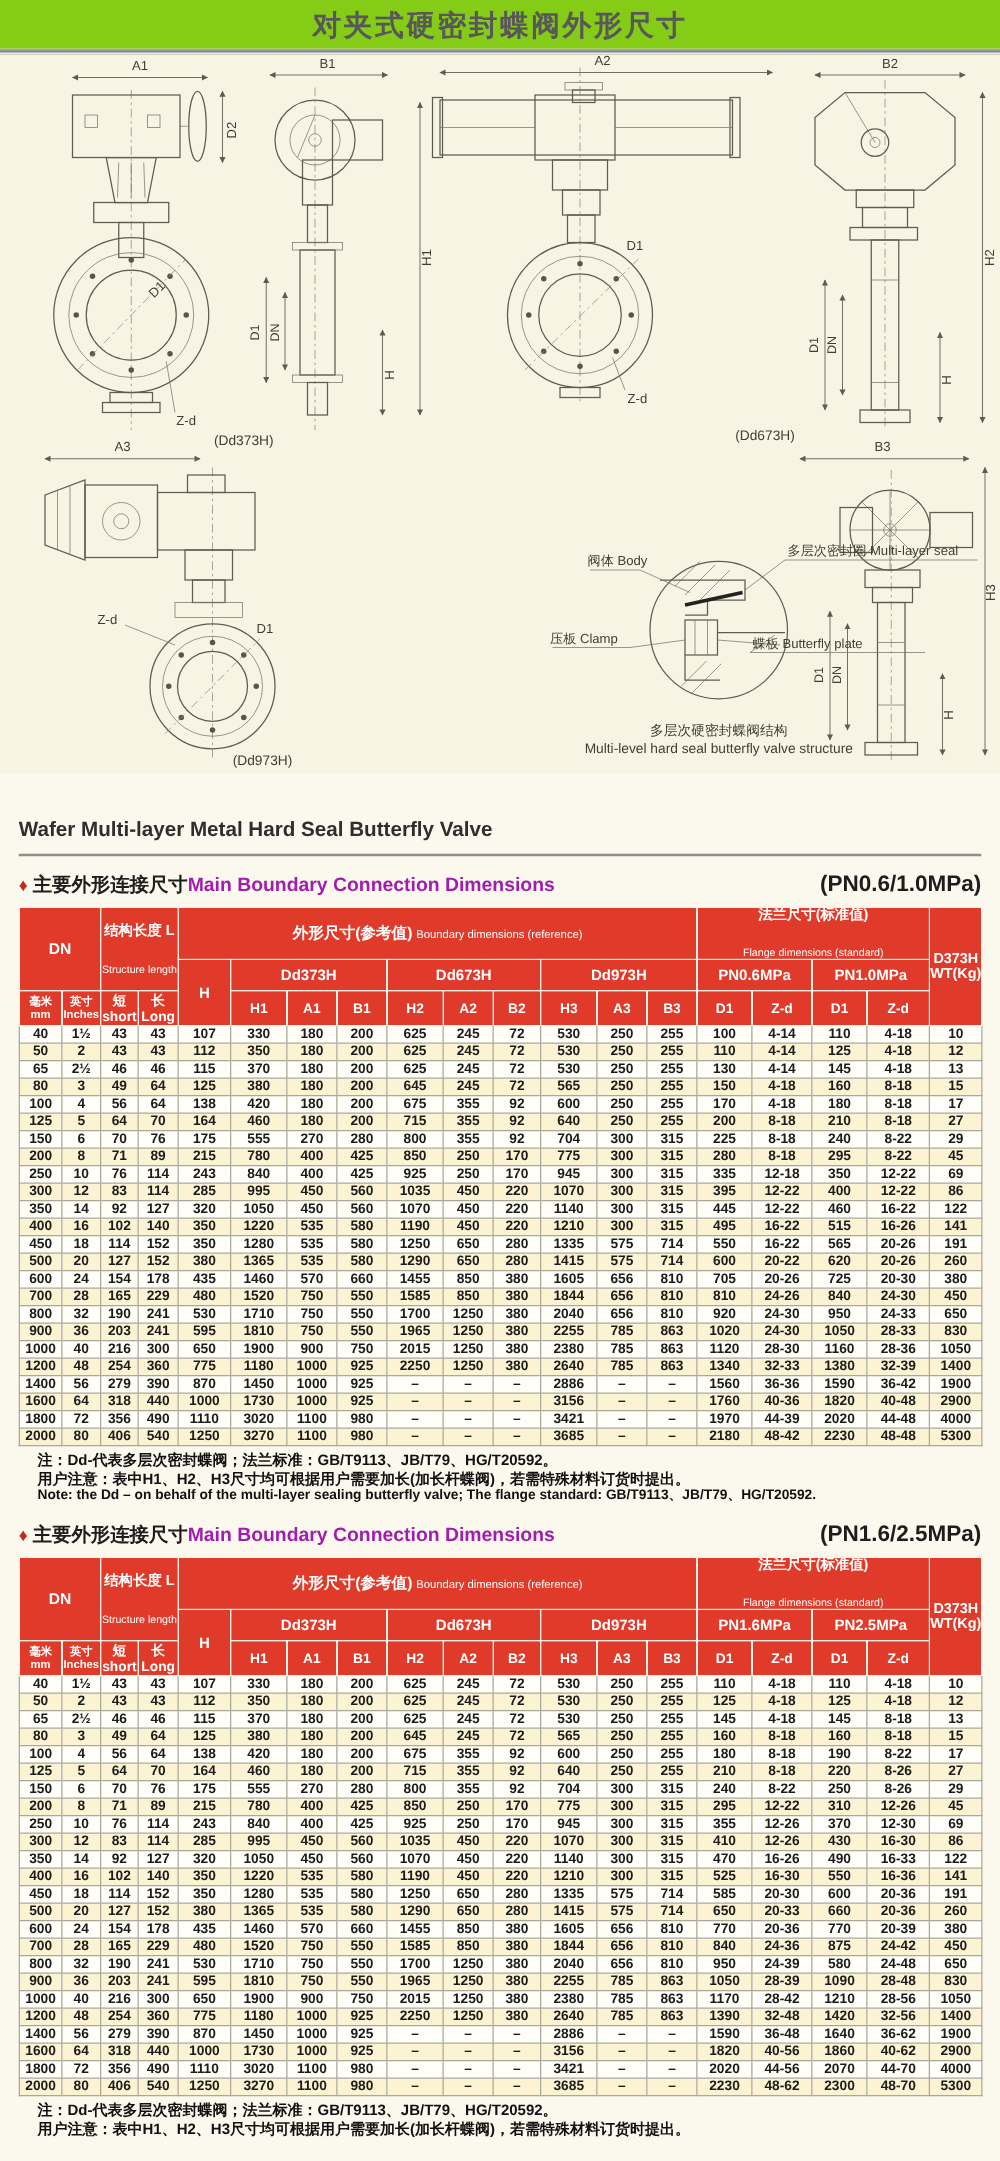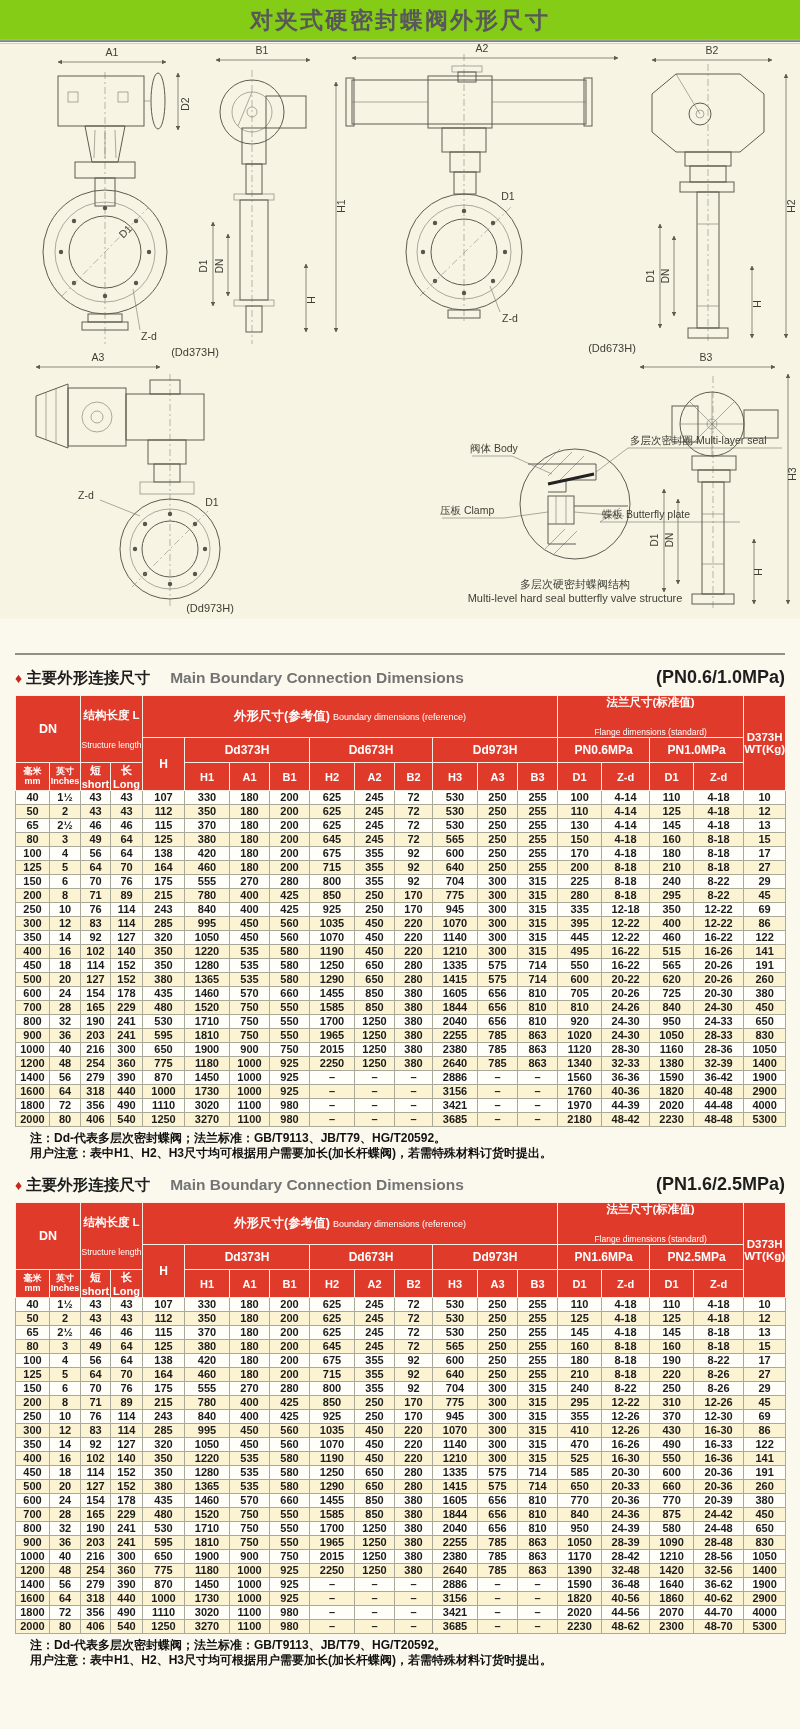--- a/index.html
+++ b/index.html
@@ -30,21 +30,21 @@
   
   .sect{margin:34px 15px 0;}
   .sect-zh{font-size:21px;font-weight:bold;color:#2e2e2e;letter-spacing:1px;line-height:26px;}
   .sect-en{font-size:16.5px;font-weight:bold;color:#2e2e2e;line-height:22px;margin-top:2px;}
   .sect-rule{height:2px;background:#8f8f88;margin:8px 0 0;}
   
   .tblock{margin:0 15px;}
   .thead-line{display:flex;align-items:baseline;margin:12px 0 6px;}
   .diamond{color:#c32a1d;font-size:14px;margin-right:4px;}
   .thead-zh{font-size:15.5px;font-weight:bold;color:#1d1d1d;}
-  .thead-en{font-size:15.5px;font-weight:bold;color:#737373;margin-left:20px;}
+  .thead-en{font-size:15.5px;font-weight:bold;color:#a21caf;margin-left:0;}
   .thead-pn{margin-left:auto;font-size:18px;font-weight:bold;color:#1d1d1d;}
   table.dims{width:770px;border-collapse:collapse;table-layout:fixed;}
   table.dims th{
     background:#e03a2a;color:#fff;border:1px solid rgba(255,235,225,.75);
     font-weight:bold;padding:0;overflow:hidden;
   }
   tr.hr1 th{height:26px;font-size:12.5px;}
   tr.hr2 th{height:24px;font-size:12px;}
   tr.hr3 th{height:20px;font-size:11px;}
   .h-zh{display:block;font-size:11.5px;line-height:12px;}
@@ -304,20 +304,21 @@
 
       <line class="thin" x1="600" y1="478" x2="740" y2="478"></line>
       <line class="thin" x1="600" y1="478" x2="620" y2="464"></line>
       <text class="lbl" x="602" y="474"><tspan>蝶板</tspan> <tspan>Butterfly plate</tspan></text>
       <text class="cap" x="575" y="544" text-anchor="middle">多层次硬密封蝶阀结构</text>
       <text class="cap" x="575" y="558" text-anchor="middle">Multi-level hard seal butterfly valve structure</text>
     </g>
   </svg>
 
   <div class="sect">
+    <div class="sect-en">Wafer Multi-layer Metal Hard Seal Butterfly Valve</div>
     <div class="sect-rule"></div>
   </div>
 
   <div class="tblock">
     <div class="thead-line">
       <span class="diamond">♦</span>
       <span class="thead-zh">主要外形连接尺寸</span>
       <span class="thead-en">Main Boundary Connection Dimensions</span>
       <span class="thead-pn">(PN0.6/1.0MPa)</span>
     </div>
@@ -899,20 +900,21 @@
             <td>48-42</td>
             <td>2230</td>
             <td>48-48</td>
             <td>5300</td>
           </tr>
         </tbody>
     </table>
     <div class="notes">
       <div class="note-zh">注：Dd-代表多层次密封蝶阀；法兰标准：GB/T9113、JB/T79、HG/T20592。</div>
       <div class="note-zh">用户注意：表中H1、H2、H3尺寸均可根据用户需要加长(加长杆蝶阀)，若需特殊材料订货时提出。</div>
+      <div class="note-en">Note: the Dd – on behalf of the multi-layer sealing butterfly valve; The flange standard: GB/T9113、JB/T79、HG/T20592.</div>
     </div>
   </div>
 
   <div class="tblock" style="margin-top:14px">
     <div class="thead-line">
       <span class="diamond">♦</span>
       <span class="thead-zh">主要外形连接尺寸</span>
       <span class="thead-en">Main Boundary Connection Dimensions</span>
       <span class="thead-pn">(PN1.6/2.5MPa)</span>
     </div>

